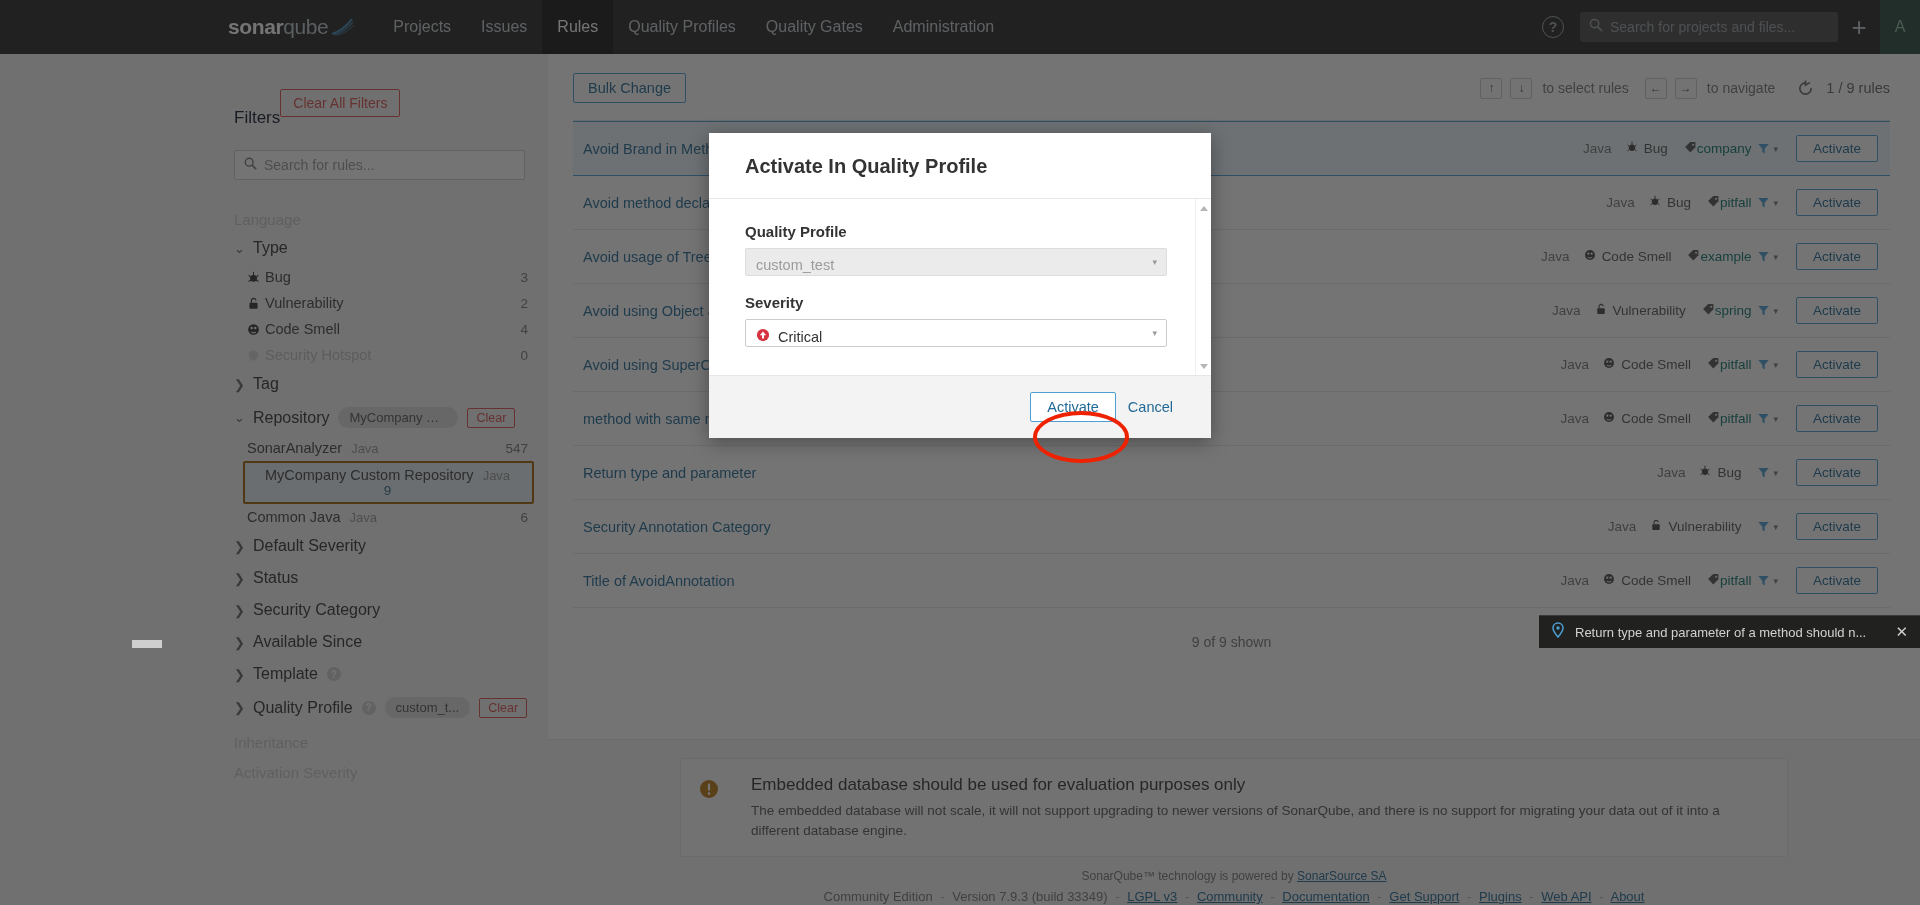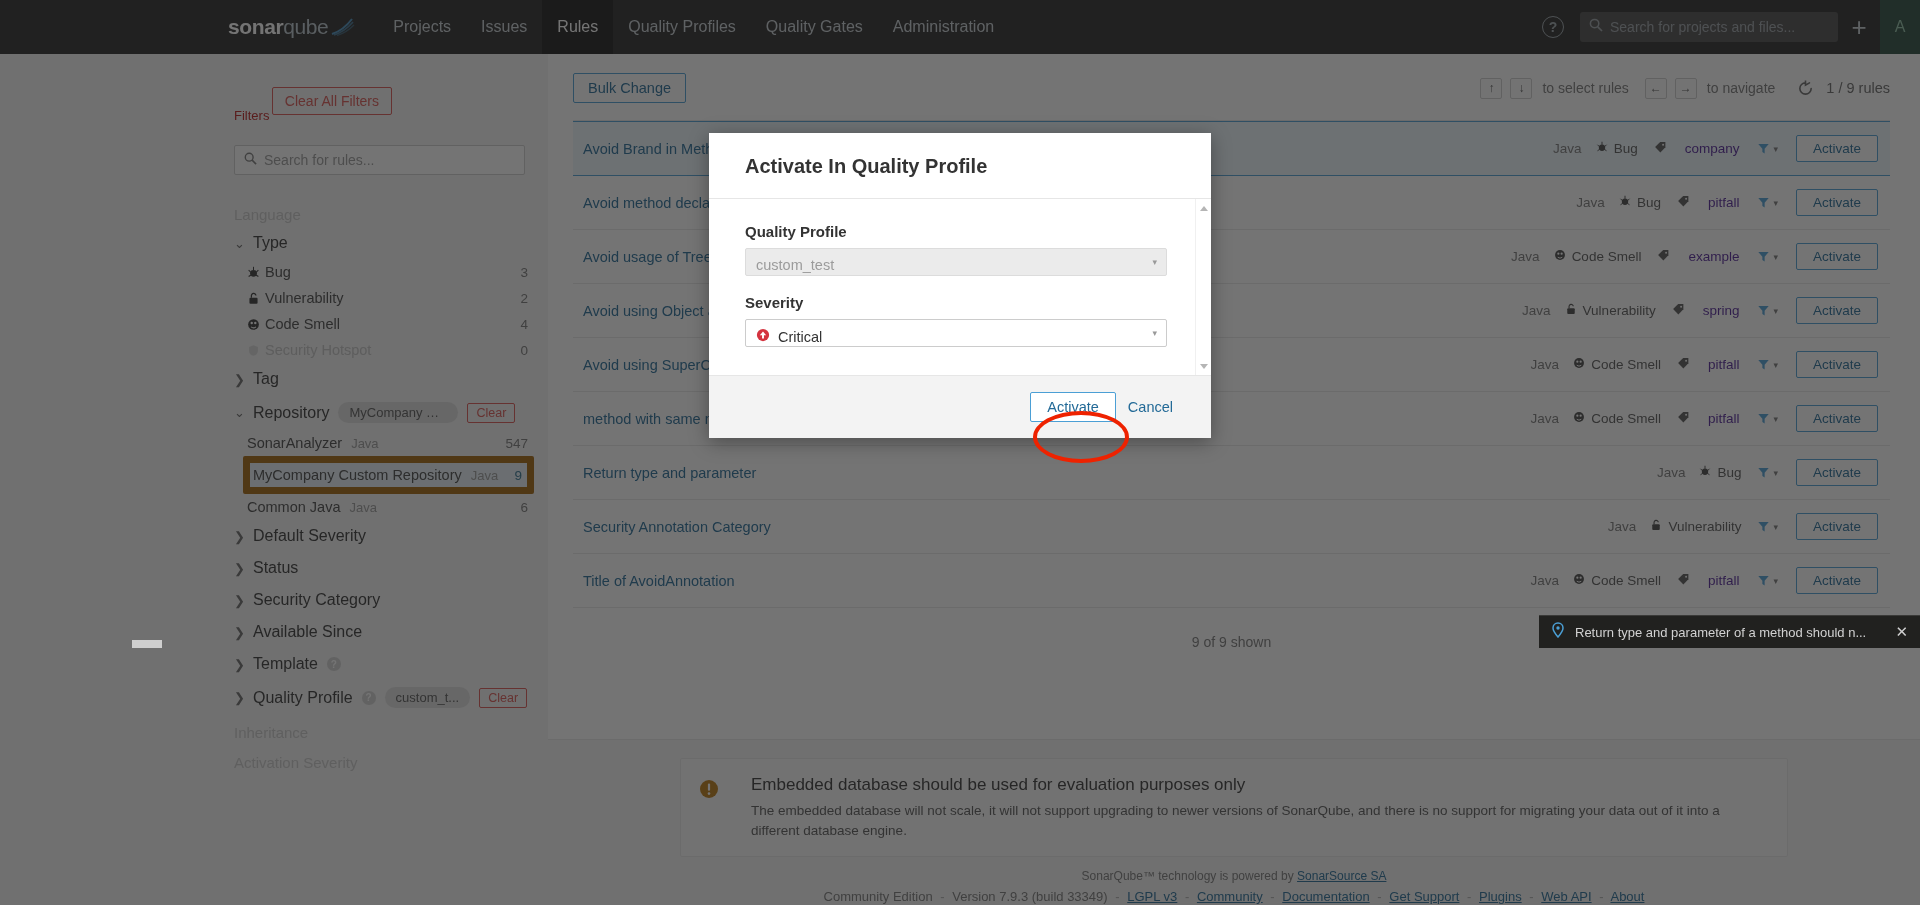--- a/index.html
+++ b/index.html
@@ -69,21 +69,21 @@
   
   .sidebar {
     position: absolute; left: 0; top: 54px; width: 548px; height: 851px;
     background: #f3f3f3; padding: 16px 0 0 0;
   }
   .sb-inner { padding: 0 18px 0 234px; }
   .sb-head {
     display: flex; align-items: center; justify-content: space-between;
     margin-bottom: 22px; padding-right: 138px;
   }
-  .sb-title { font-size: 13px; color: #b91c1c; font-weight: normal; margin-top: 38px; }
+  .sb-title { font-size: 17px; color: #0f172a; font-weight: normal; margin-top: 38px; }
   .btn-clear-all {
     border: 1px solid #d9534f; color: #d9534f; background: transparent;
     border-radius: 2px; font-size: 14px; padding: 5px 12px; cursor: pointer;
     font-family: "Liberation Sans", sans-serif; white-space: nowrap; margin-top: 8px;
   }
   .sb-search {
     width: 291px; height: 30px; border: 1px solid #cdcdcd; background: #fff;
     border-radius: 2px; display: flex; align-items: center;
     padding: 0 9px; margin-bottom: 22px; cursor: text;
   }
@@ -104,22 +104,23 @@
     color: #666; line-height: 1;
   }
   .facet-list { padding-left: 9px; }
   .facet-row {
     display: flex; align-items: center; font-size: 14.5px;
     color: #444; padding: 5px 6px 5px 4px; cursor: pointer;
     border-radius: 2px; width: 291px;
   }
   .facet-row.disabled { color: #c3c3c3; cursor: default; }
   .facet-row.selected {
-    background: #e6f0f6; border: 7px solid #a16207;
+    background: #e6f0f6; border: 2px solid #a16207;
     padding: 4px 5px 4px 3px;
+    flex-direction: column;
   }
   .facet-row .fr-icon { width: 18px; display: inline-flex; align-items: center; }
   .facet-row .fr-label { flex: 1; }
   .facet-row .fr-label .lang { color: #999; font-size: 13px; margin-left: 5px; }
   .facet-row .fr-count { color: #777; font-size: 13.5px; }
   .facet-row.selected .fr-count { color: #31708f; }
   .pill {
     background: #ddd; color: #555; border-radius: 11px;
     font-size: 13px; padding: 3px 11px; max-width: 120px;
     overflow: hidden; text-overflow: ellipsis; white-space: nowrap;
@@ -172,22 +173,22 @@
     border-right: none;
   }
   .rule-title { color: #236a97; font-size: 14.5px; }
   .rule-meta { display: flex; align-items: center; gap: 0; }
   .rm-lang { color: #777; font-size: 13.5px; margin-right: 14px; }
   .rm-type {
     display: inline-flex; align-items: center; gap: 6px;
     color: #555; font-size: 13.5px; margin-right: 16px;
   }
   .rm-tag {
-    display: inline-flex; align-items: center; gap: 18px;
-    color: #4c1d95; font-size: 13.5px; margin-right: 18px;
+    display: inline-flex; align-items: center; gap: 0;
+    color: #0f766e; font-size: 13.5px; margin-right: 6px;
   }
   .rm-filter {
     display: inline-flex; align-items: center; gap: 3px;
     margin-right: 18px; cursor: pointer;
   }
   .rm-filter .caret { color: #777; font-size: 9px; }
   .btn-activate {
     border: 1px solid #4b9fd5; color: #236a97; background: #fff;
     border-radius: 2px; font-size: 13.5px; padding: 5px 16px; cursor: pointer;
     font-family: "Liberation Sans", sans-serif; white-space: nowrap;

